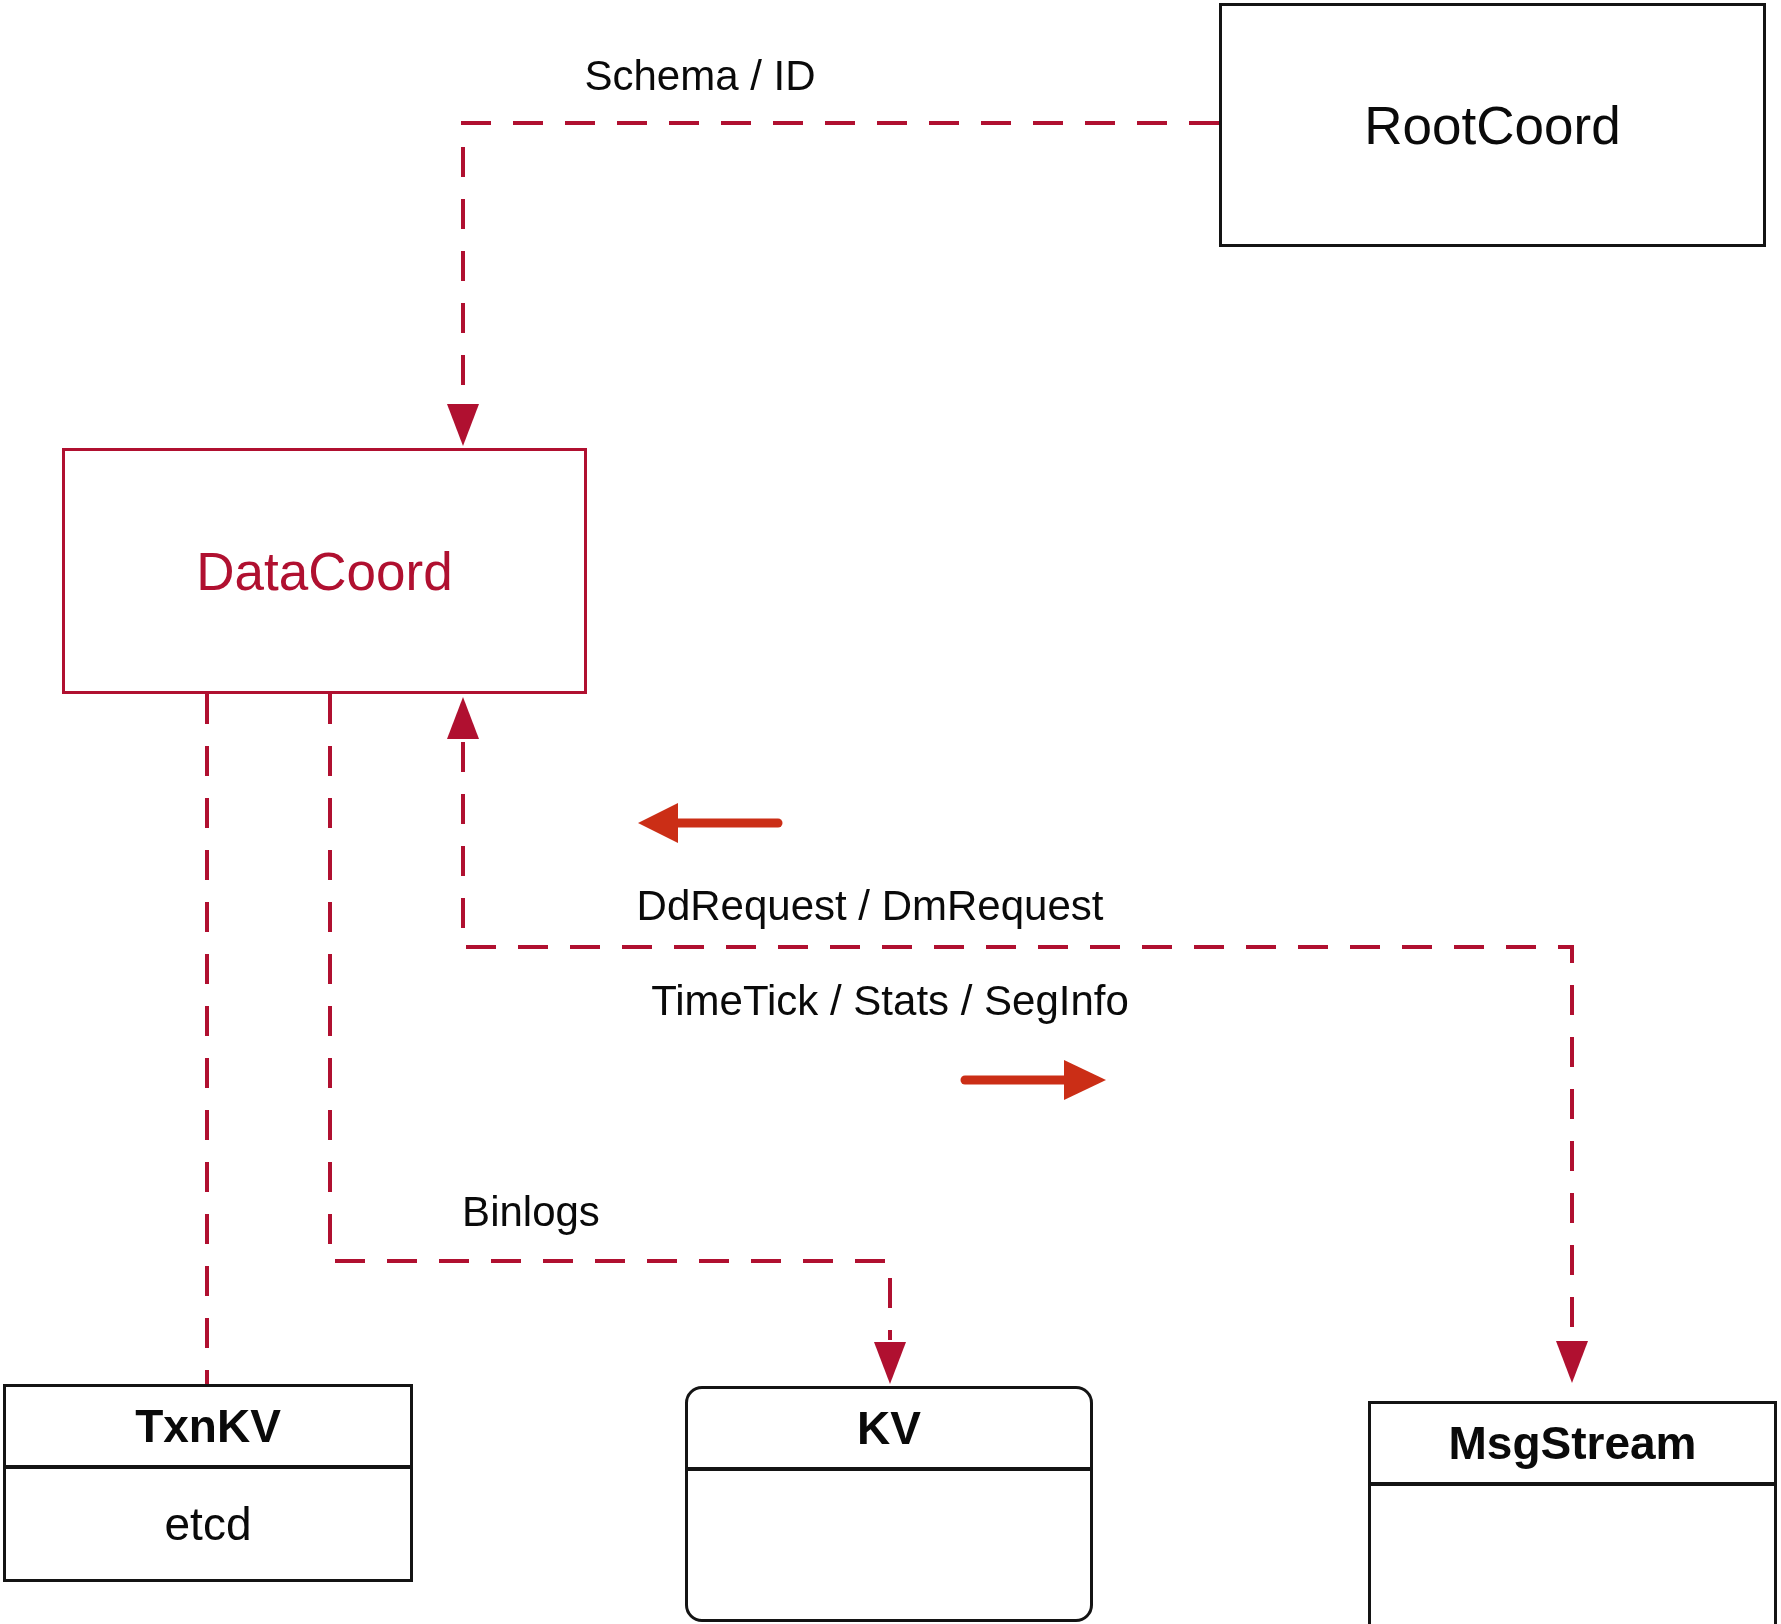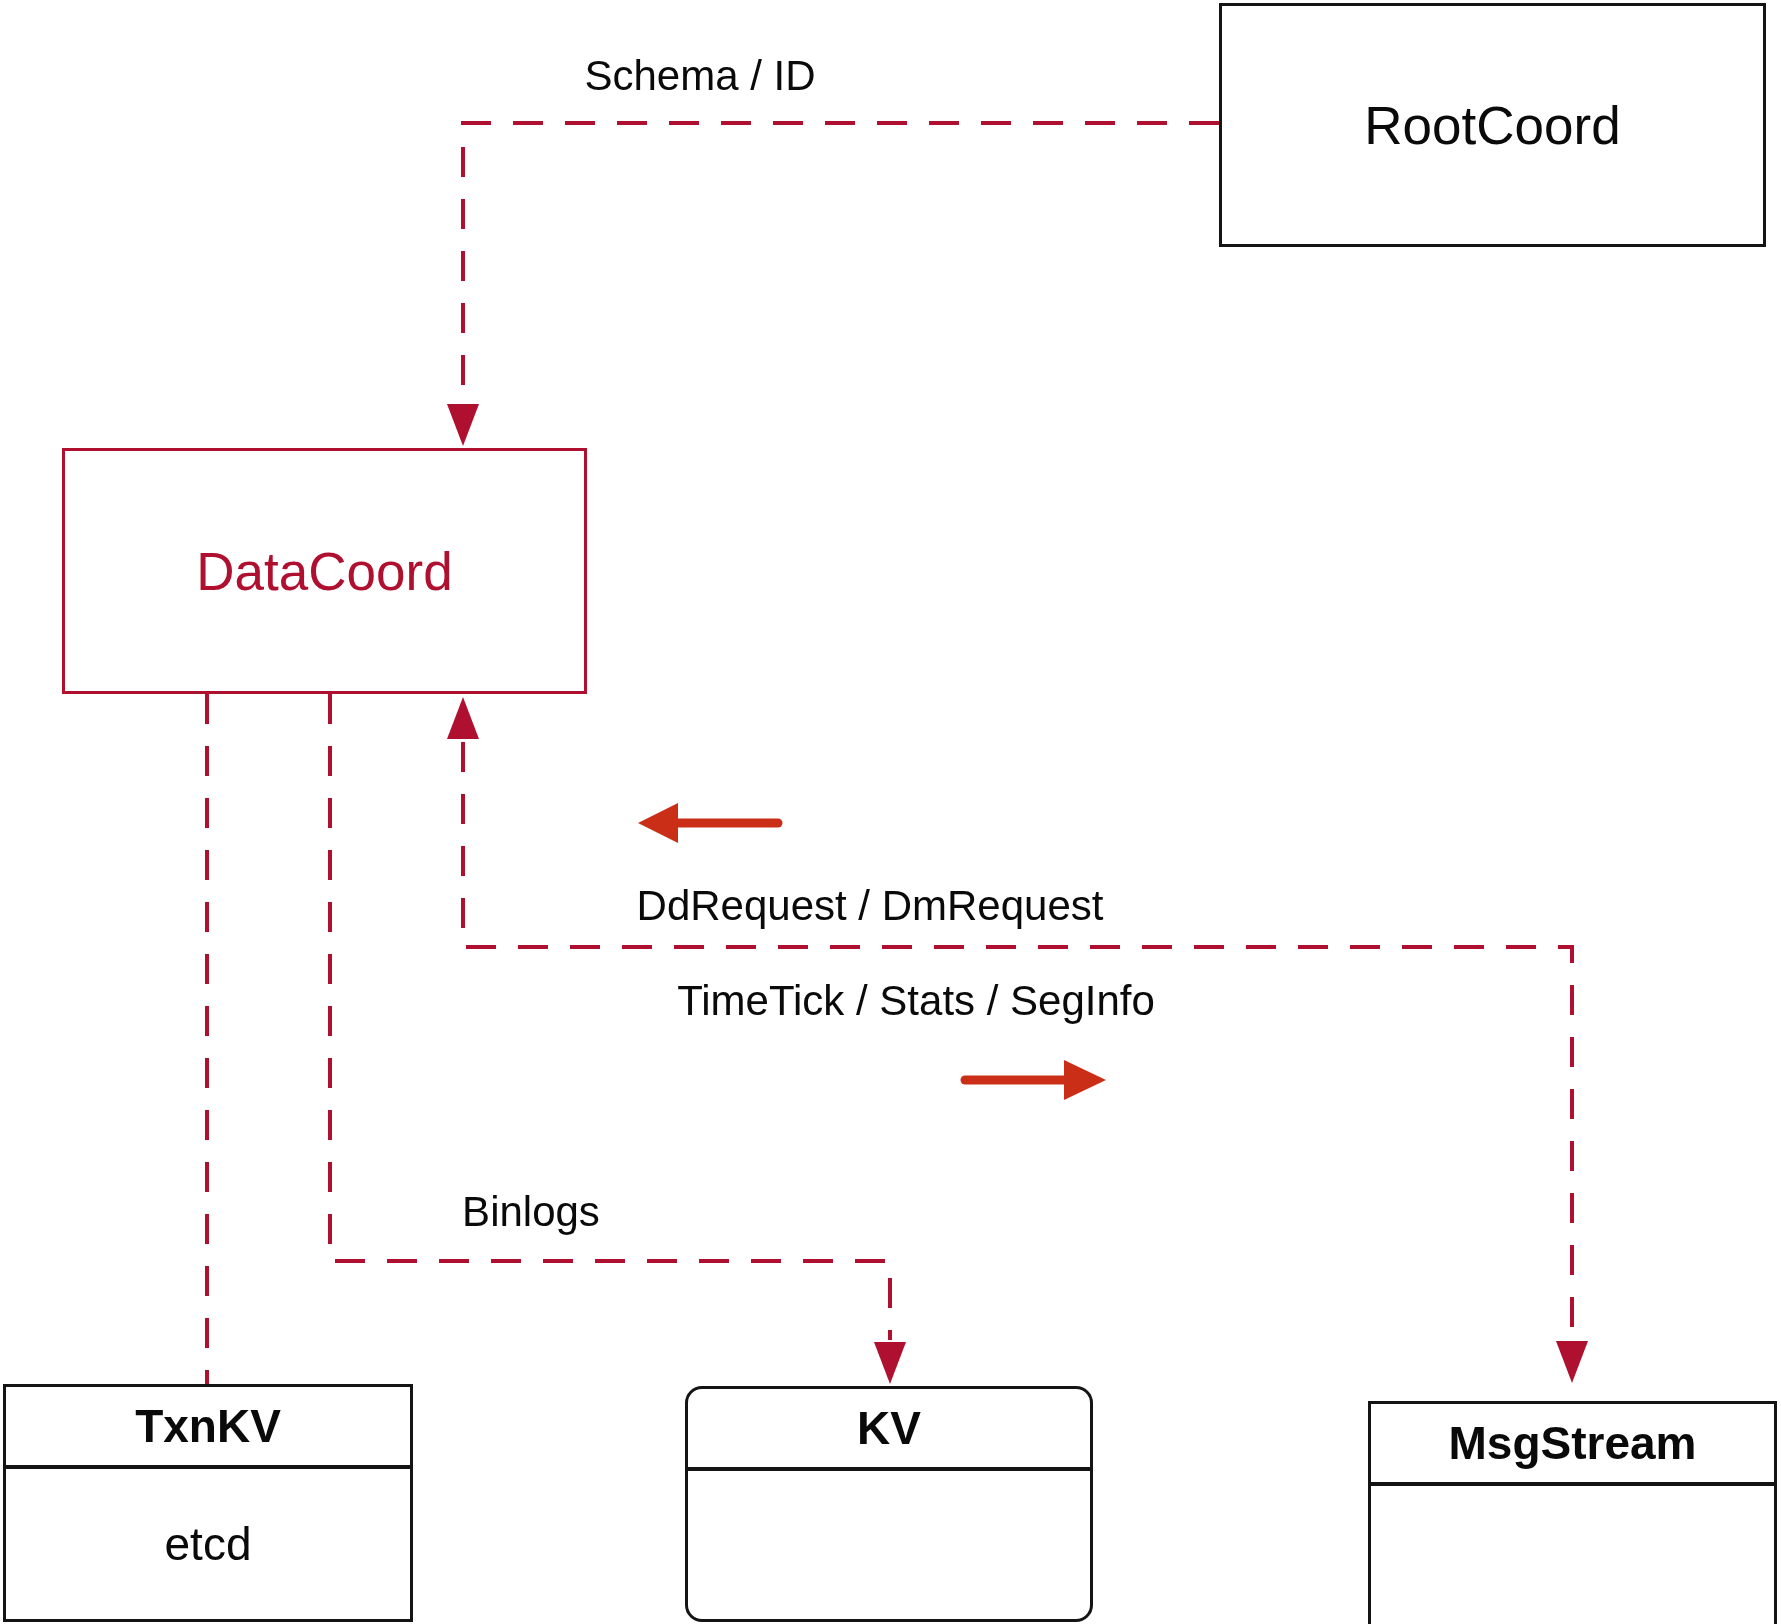--- a/index.html
+++ b/index.html
@@ -14,42 +14,42 @@
   .head { fill:var(--dashed_red,#b01030); stroke:none; }
   .solid-shaft { stroke:var(--solid_red,#cb2e16); stroke-width:9; stroke-linecap:round; fill:none; }
   .solid-head { fill:var(--solid_red,#cb2e16); stroke:none; }
 
   .node { position:absolute; box-sizing:border-box; background:#fff; }
   .node.plain { display:flex; align-items:center; justify-content:center; font-size:53px; }
   .node-rootcoord { left:1219px; top:3px; width:547px; height:244px; border:3px solid var(--box_black,#141414); color:var(--text_black,#0a0a0a); }
   .node-datacoord { left:62px; top:448px; width:525px; height:246px; border:3px solid var(--dashed_red,#b01030); color:var(--dashed_red,#b01030); }
 
   .node.table { border:3px solid var(--box_black,#141414); display:flex; flex-direction:column; }
-  .node-txnkv { left:3px; top:1384px; width:410px; height:238px; }
+  .node-txnkv { left:3px; top:1384px; width:410px; height:198px; }
   .node-kv { left:685px; top:1386px; width:408px; height:236px;border-radius:17px; }
   .node-msgstream { left:1368px; top:1385px; width:409px; height:235px;margin-top:16px; }
   .node-header {
     height:82px; flex:0 0 82px; box-sizing:border-box;
     border-bottom:4px solid var(--box_black,#141414);
     display:flex; align-items:center; justify-content:center;
     font-weight:bold; font-size:46px; color:var(--text_black,#0a0a0a);
   }
   .node-body {
     flex:1 1 auto; display:flex; flex-direction:column;
     align-items:center; justify-content:center;
     font-size:46px; line-height:62px; color:var(--text_black,#0a0a0a);
   }
 
   .edge-label {
     position:absolute; transform:translate(-50%,-50%);
     font-size:42px; white-space:nowrap; color:var(--text_black,#0a0a0a);
   }
   .label-schema   { left:700px;  top:76px; }
   .label-ddreq    { left:870px;  top:906px; }
-  .label-timetick { left:916px;  top:1001px; }
+  .label-timetick { left:890px;  top:1001px; }
   .label-binlogs  { left:531px;  top:1212px; }
 </style>
 </head>
 <body>
 
 <div class="canvas">
 
   <svg class="edges-layer" viewBox="0 0 1781 1624" xmlns="http://www.w3.org/2000/svg">
 
     <path class="dash" d="M1219 123 H463 V404"></path>

